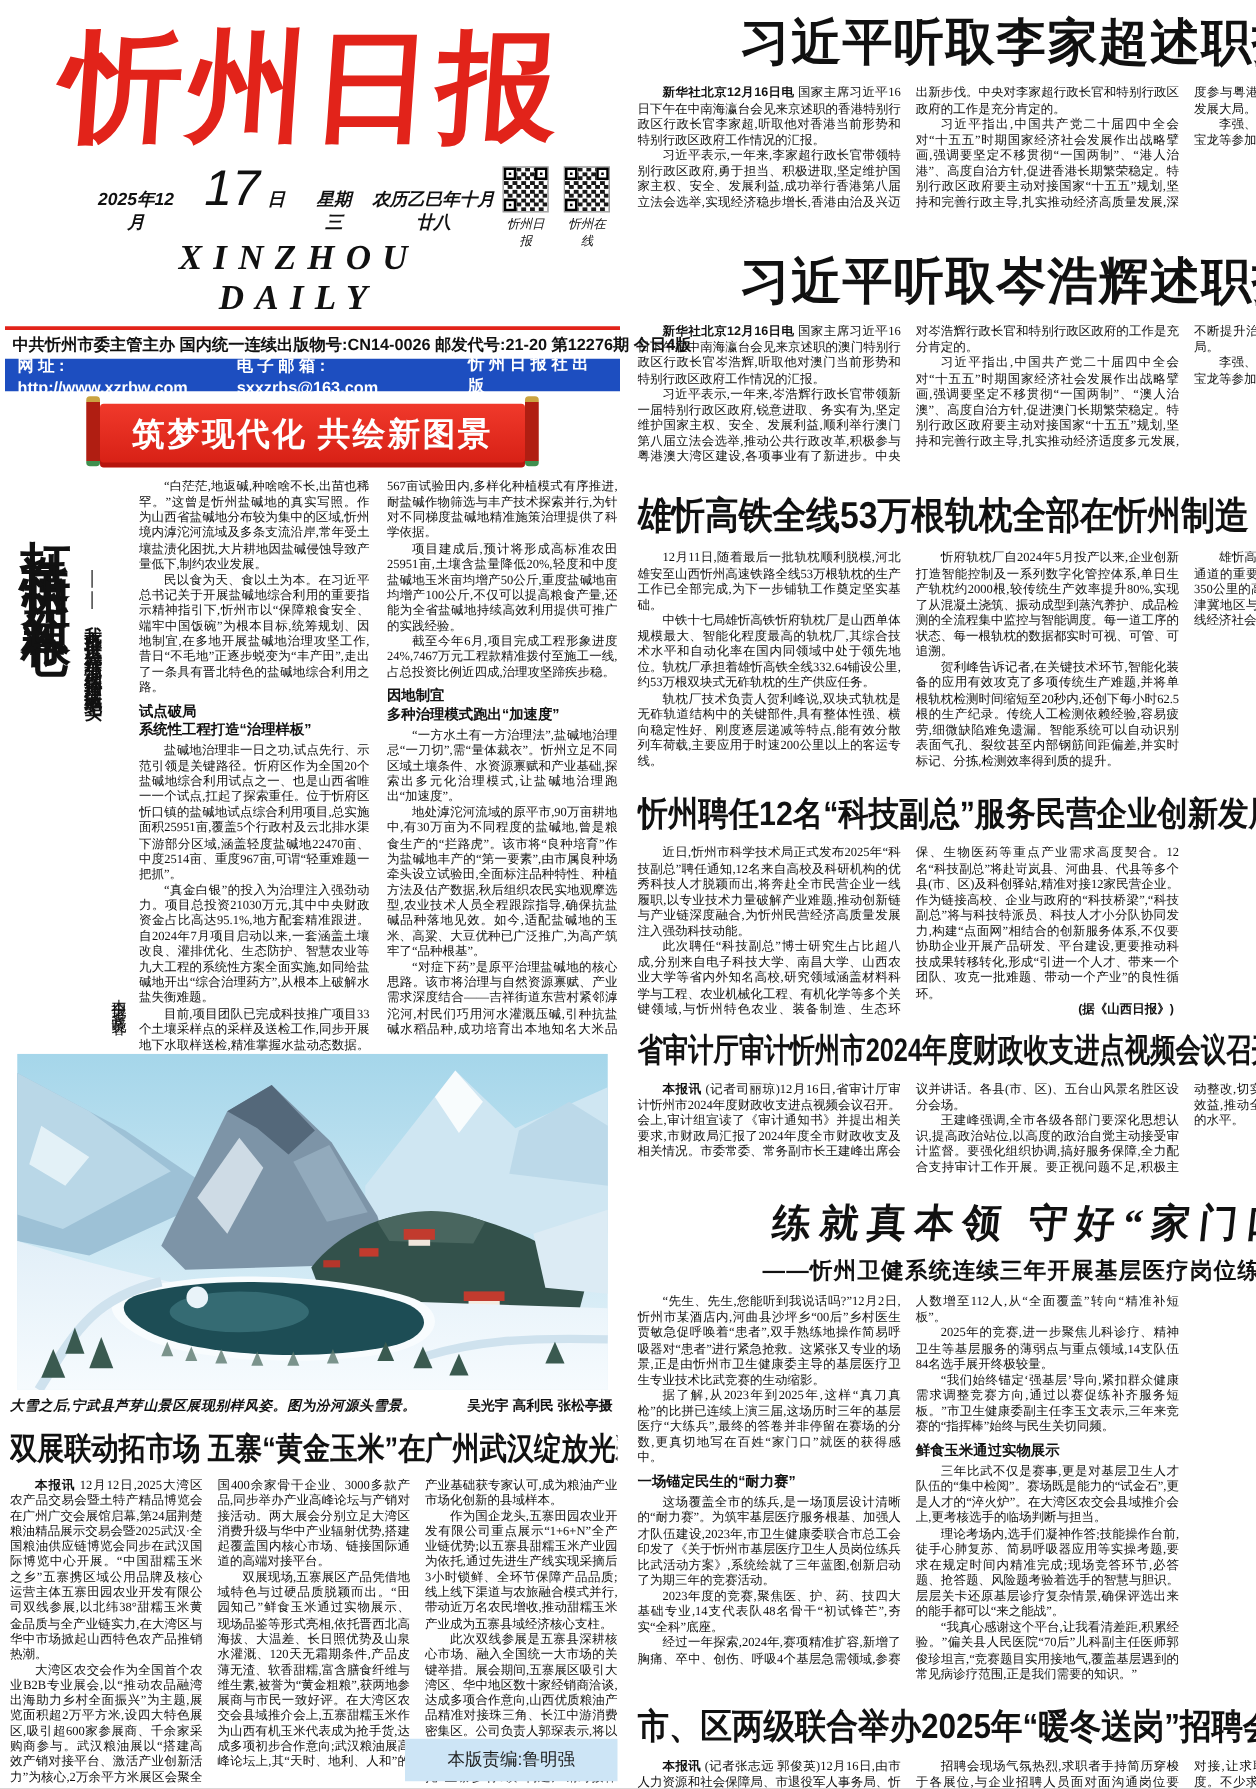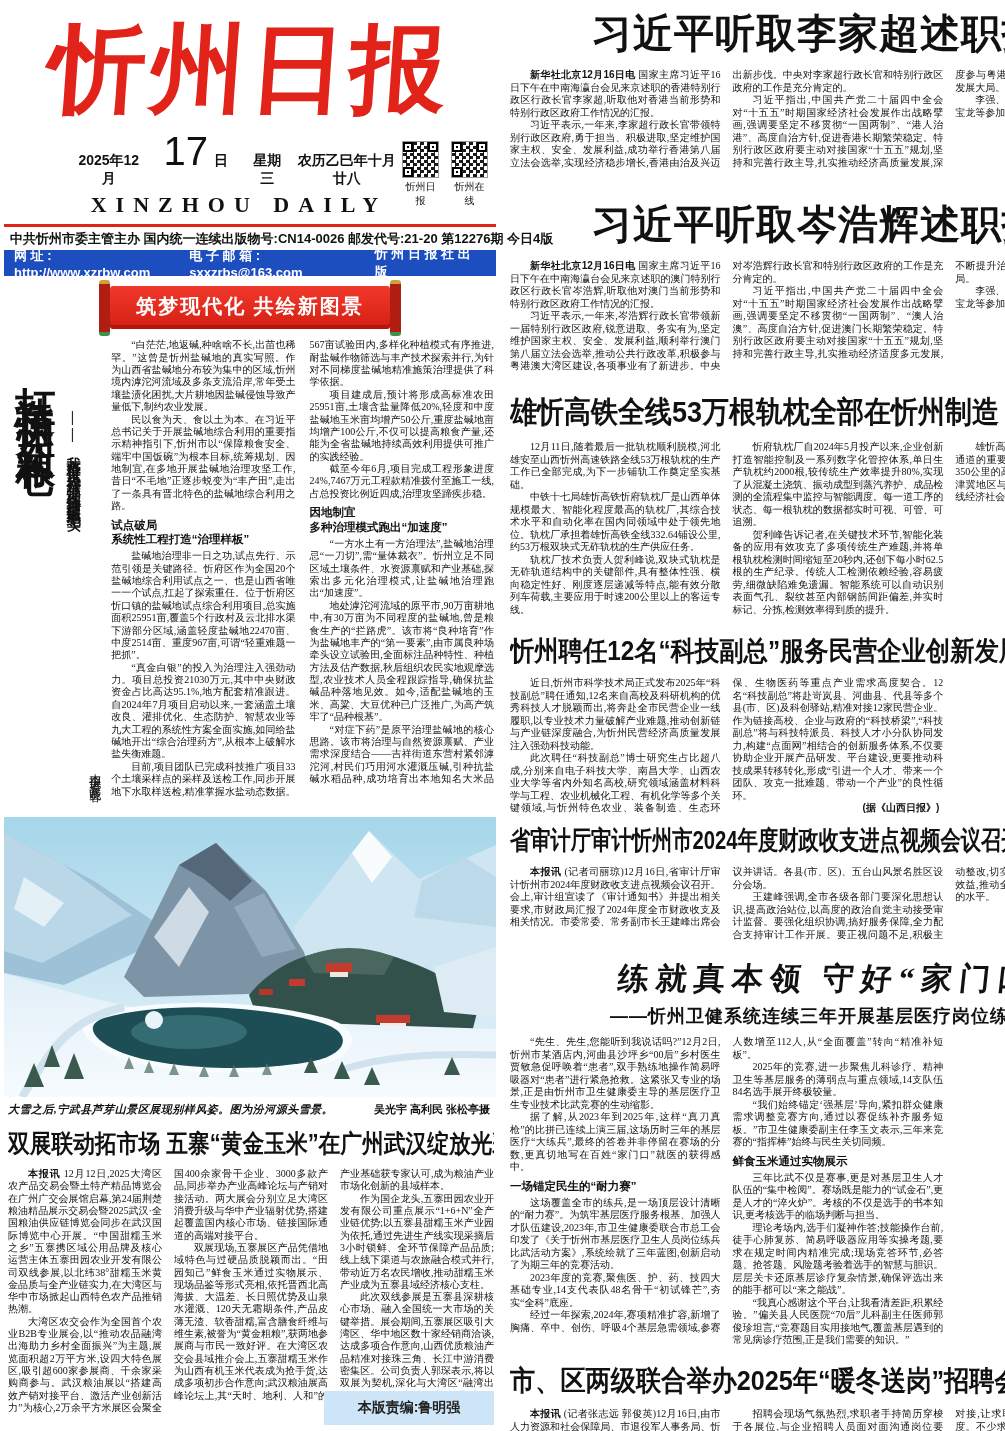--- a/index.html
+++ b/index.html
@@ -7,47 +7,47 @@
   .page { width:1005px; height:1431px; margin:0 auto; background:#fff; overflow:hidden;
           display:flex; gap:8px; padding:0 4px; color:#111; }
   .col-left  { width:492px; flex:none; display:flex; flex-direction:column; }
   .col-right { flex:1; display:flex; flex-direction:column; padding-top:2px; }
 
   
   .masthead { position:relative; }
   .mast-title { font-family:"Liberation Serif", serif; font-weight:900; color:#e2231a;
       font-size:96px; line-height:1.45; text-align:center; transform:skewX(-4deg);
       letter-spacing:4px; white-space:nowrap; }
-  .mast-row { display:flex; align-items:center; padding:0 8px; margin-top:-6px; }
+  .mast-row { display:flex; align-items:flex-start; padding:0 8px; margin-top:-6px;font-style:italic; }
   .dateline-block { margin-left:64px; text-align:center; }
   .dateline { font-family:"Liberation Sans", sans-serif; font-weight:700; font-size:14px;
       display:flex; align-items:baseline; gap:6px; }
   .date-day { font-size:40px; font-weight:400; line-height:.9; font-family:"Liberation Sans",sans-serif;margin-left:16px; }
-  .eng-title { font-family:"Liberation Serif", serif; font-weight:700; font-size:22px;
+  .eng-title { font-family:"Liberation Serif", serif; font-weight:700; font-size:28px;
       letter-spacing:9px; margin-top:4px; }
   .qr-block { margin-left:auto; display:flex; gap:12px; padding-bottom:2px; }
   .qr-item { text-align:center; }
   .qr { width:37px; height:37px; position:relative; border:1px solid #999;
       background-image:repeating-conic-gradient(#1a1a1a 0 25%, #fff 0 50%);
       background-size:7px 7px; }
   .qr i { position:absolute; width:10px; height:10px; border:2px solid #000; background:#fff; }
   .qr i b { position:absolute; inset:2px; background:#000; }
   .qr i.tl{ top:0; left:0; } .qr i.tr{ top:0; right:0; } .qr i.bl{ bottom:0; left:0; }
   .qr-label { font-size:10px; font-family:"Liberation Sans",sans-serif; margin-top:2px; }
   .red-rule { border-top:3px solid #e2231a; margin-top:6px; }
   .pub-line { font-family:"Liberation Sans",sans-serif; font-weight:700; font-size:13px;
       padding:3px 6px 2px; white-space:nowrap; }
   .info-bar { background:#1d4ec0; color:#fff; font-family:"Liberation Sans",sans-serif;
       font-weight:700; font-size:13px; height:26px; display:flex; align-items:center;
       justify-content:space-between; padding:0 10px; }
 
   
   .banner-wrap { display:flex; justify-content:center; margin:10px 0 6px; }
   .banner { position:relative; background:linear-gradient(#f0392b,#d61f14); color:#fff;
-      font-family:Liberation Sans, sans-serif; font-weight:900; font-size:20px;
+      font-family:Liberation Serif, serif; font-weight:900; font-size:26px;
       letter-spacing:2px; padding:7px 26px 9px; border-radius:3px;
       box-shadow:inset 0 -4px 0 rgba(120,0,0,.35); white-space:nowrap; }
   .banner::before, .banner::after { content:""; position:absolute; top:-6px; width:11px; height:56px;
       background:linear-gradient(#caa341 0 8%, #b01e12 8% 92%, #3f8f4f 92%); border-radius:3px; }
   .banner::before{ left:-11px; } .banner::after{ right:-11px; }
 
   
   .feature { display:flex; gap:8px; padding:4px 2px 0 8px; height:482px; overflow:hidden; }
   .v-block { display:flex; align-items:flex-start; gap:4px; flex:none; padding-top:16px; height:100%; }
   .v-head { writing-mode:vertical-rl; font-family:"Liberation Sans",sans-serif; font-weight:900;
@@ -94,21 +94,21 @@
       white-space:nowrap; }
 
   
   .bl-art { position:relative; padding:2px 2px 0 4px; flex:1; }
   .bl-headline { font-family:"Liberation Sans",sans-serif; font-weight:900; font-size:25px;
       white-space:nowrap; transform:scaleX(.87); transform-origin:left center; margin:4px 0 8px; }
   .bl-text { column-count:3; column-gap:12px; column-fill:auto; height:248px; overflow:hidden;
       font-size:10px; line-height:1.23; text-align:justify; }
   .editor-box { position:absolute; right:2px; bottom:6px; width:170px; height:34px;
       background:#cde5f6; display:flex; align-items:center; justify-content:center;
-      font-family:"Liberation Sans",sans-serif; font-weight:700; font-size:14px; color:#222; }
+      font-family:"Liberation Sans",sans-serif; font-weight:400; font-size:14px; color:#222; }
 </style>
 </head>
 <body>
 
 <div class="page">
 
   <div class="col-left">
 
     <div class="masthead">
       <div class="mast-title">忻州日报</div>
@@ -347,21 +347,21 @@
       <div class="art-text" style="height:318px">
           <p class="para">“先生、先生,您能听到我说话吗?”12月2日,忻州市某酒店内,河曲县沙坪乡“00后”乡村医生贾敏急促呼唤着“患者”,双手熟练地操作简易呼吸器对“患者”进行紧急抢救。这紧张又专业的场景,正是由忻州市卫生健康委主导的基层医疗卫生专业技术比武竞赛的生动缩影。</p>
           <p class="para">据了解,从2023年到2025年,这样“真刀真枪”的比拼已连续上演三届,这场历时三年的基层医疗“大练兵”,最终的答卷并非停留在赛场的分数,更真切地写在百姓“家门口”就医的获得感中。</p>
           <h4 class="subhead">一场锚定民生的“耐力赛”</h4>
           <p class="para">这场覆盖全市的练兵,是一场顶层设计清晰的“耐力赛”。为筑牢基层医疗服务根基、加强人才队伍建设,2023年,市卫生健康委联合市总工会印发了《关于忻州市基层医疗卫生人员岗位练兵比武活动方案》,系统绘就了三年蓝图,创新启动了为期三年的竞赛活动。</p>
           <p class="para">2023年度的竞赛,聚焦医、护、药、技四大基础专业,14支代表队48名骨干“初试锋芒”,夯实“全科”底座。</p>
           <p class="para">经过一年探索,2024年,赛项精准扩容,新增了胸痛、卒中、创伤、呼吸4个基层急需领域,参赛人数增至112人,从“全面覆盖”转向“精准补短板”。</p>
           <p class="para">2025年的竞赛,进一步聚焦儿科诊疗、精神卫生等基层服务的薄弱点与重点领域,14支队伍84名选手展开终极较量。</p>
           <p class="para">“我们始终锚定‘强基层’导向,紧扣群众健康需求调整竞赛方向,通过以赛促练补齐服务短板。”市卫生健康委副主任李玉文表示,三年来竞赛的“指挥棒”始终与民生关切同频。</p>
           <h4 class="subhead">鲜食玉米通过实物展示</h4>
-          <p class="para">三年比武不仅是赛事,更是对基层卫生人才队伍的“集中检阅”。赛场既是能力的“试金石”,更是人才的“淬火炉”。考核的不仅是选手的书本知识,更考核选手的临场判断与担当。</p>
+          <p class="para">三年比武不仅是赛事,更是对基层卫生人才队伍的“集中检阅”。赛场既是能力的“试金石”,更是人才的“淬火炉”。在大湾区农交会县域推介会上,更考核选手的临场判断与担当。</p>
           <p class="para">理论考场内,选手们凝神作答;技能操作台前,徒手心肺复苏、简易呼吸器应用等实操考题,要求在规定时间内精准完成;现场竞答环节,必答题、抢答题、风险题考验着选手的智慧与胆识。层层关卡还原基层诊疗复杂情景,确保评选出来的能手都可以“来之能战”。</p>
           <p class="para">“我真心感谢这个平台,让我看清差距,积累经验。”偏关县人民医院“70后”儿科副主任医师郭俊珍坦言,“竞赛题目实用接地气,覆盖基层遇到的常见病诊疗范围,正是我们需要的知识。”</p>
           <p class="sig">(下转第二版)</p>
         </div>
     </div>
 
     <div class="art">
       <div class="hl-wrap">
         <div class="art-headline a7-headline">市、区两级联合举办2025年“暖冬送岗”招聘会</div>
       </div>

